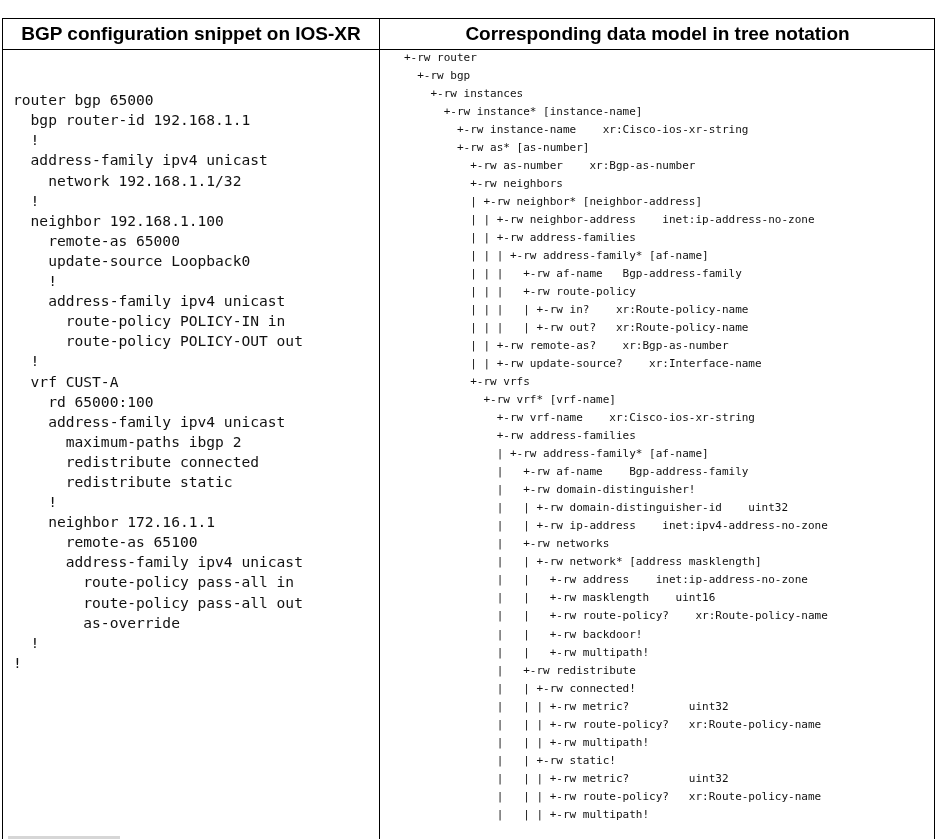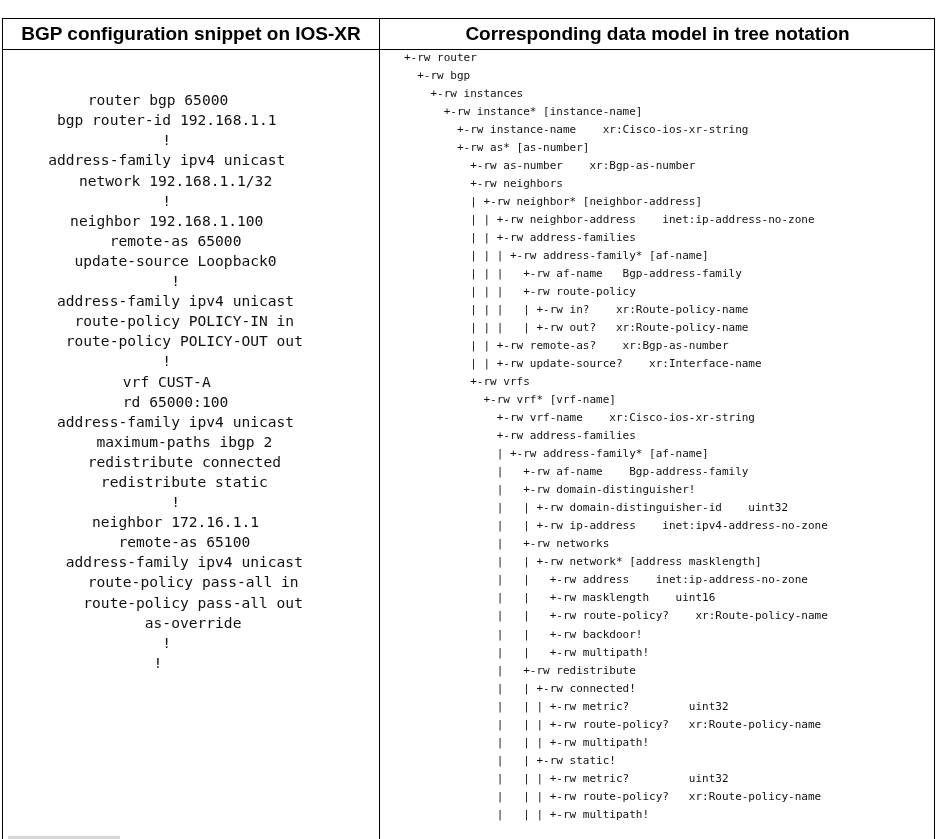--- a/index.html
+++ b/index.html
@@ -22,21 +22,21 @@
       text-align: center; font-family: "Liberation Sans", sans-serif;
       font-weight: bold; font-size: 19px; color: #000;
     }
     .hdr.left { left: 0; width: 376px; }
     .hdr.right { left: 378px; width: 553px; }
     .code {
       position: absolute; margin: 0;
       font-family: "DejaVu Sans Mono", monospace;
       color: #111; white-space: pre;
     }
-    .code.left { left: 10px; top: 31px; font-size: 14.6px; line-height: 20.1px; text-align: center; }
+    .code.left { left: 10px; top: 31px; font-size: 14.6px; line-height: 20.1px; }
     .code.right { left: 8px; top: 30px; font-size: 11px; line-height: 18.02px; margin-left: 15px; }
     .footer-note {
       position: absolute; left: 8px; top: 812px;
       font-family: "DejaVu Sans Mono", monospace; font-size: 12.7px; color: #111; white-space: pre;
     }
     .scrollbar {
       position: absolute; left: 8px; top: 836px; width: 112px; height: 3px;
       background: #d6d6d6;
     }
   </style>

